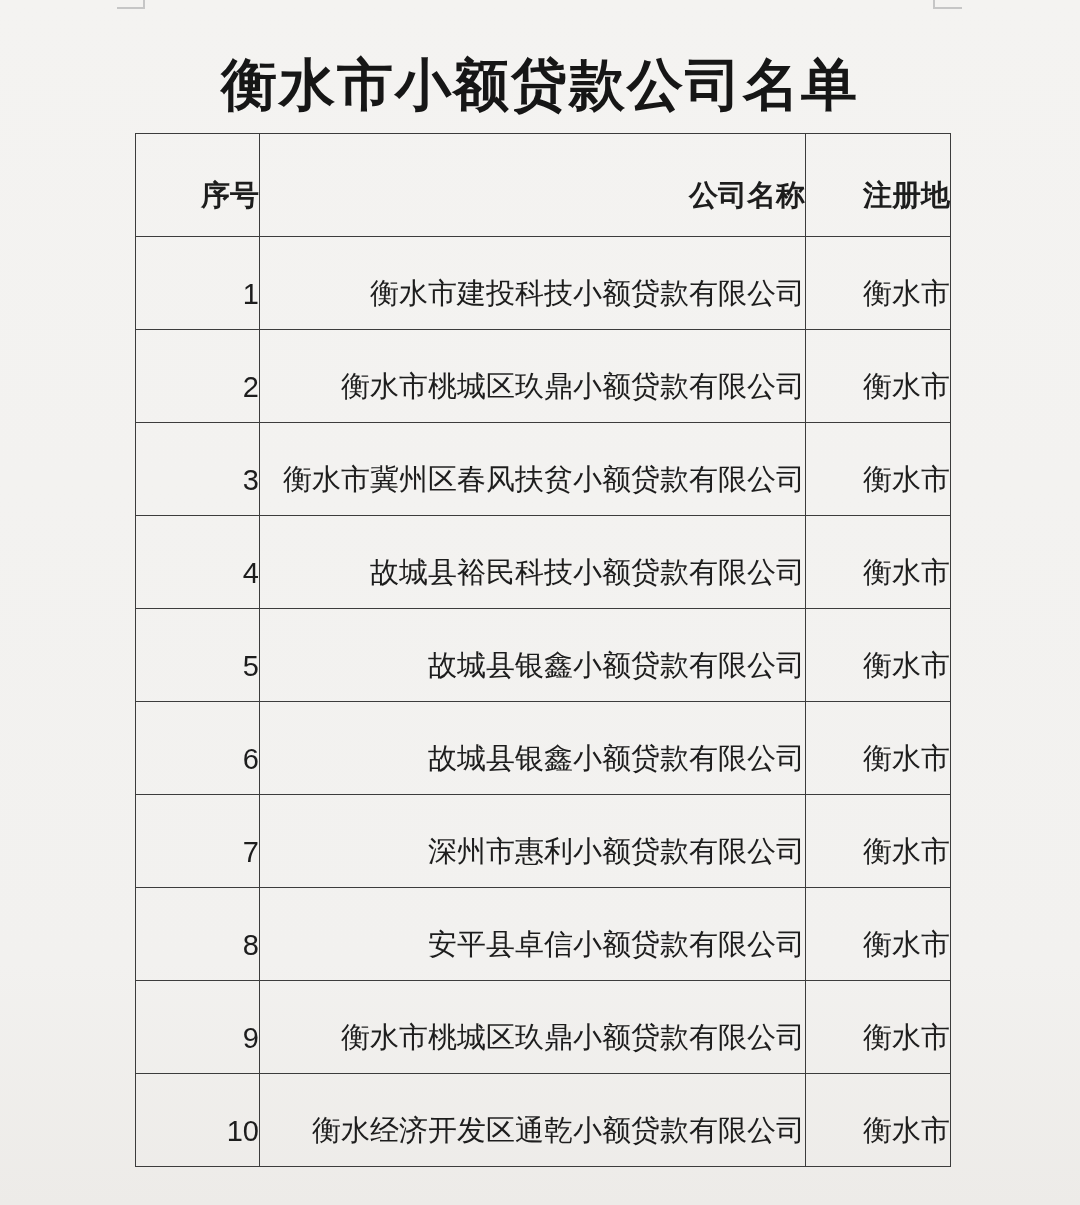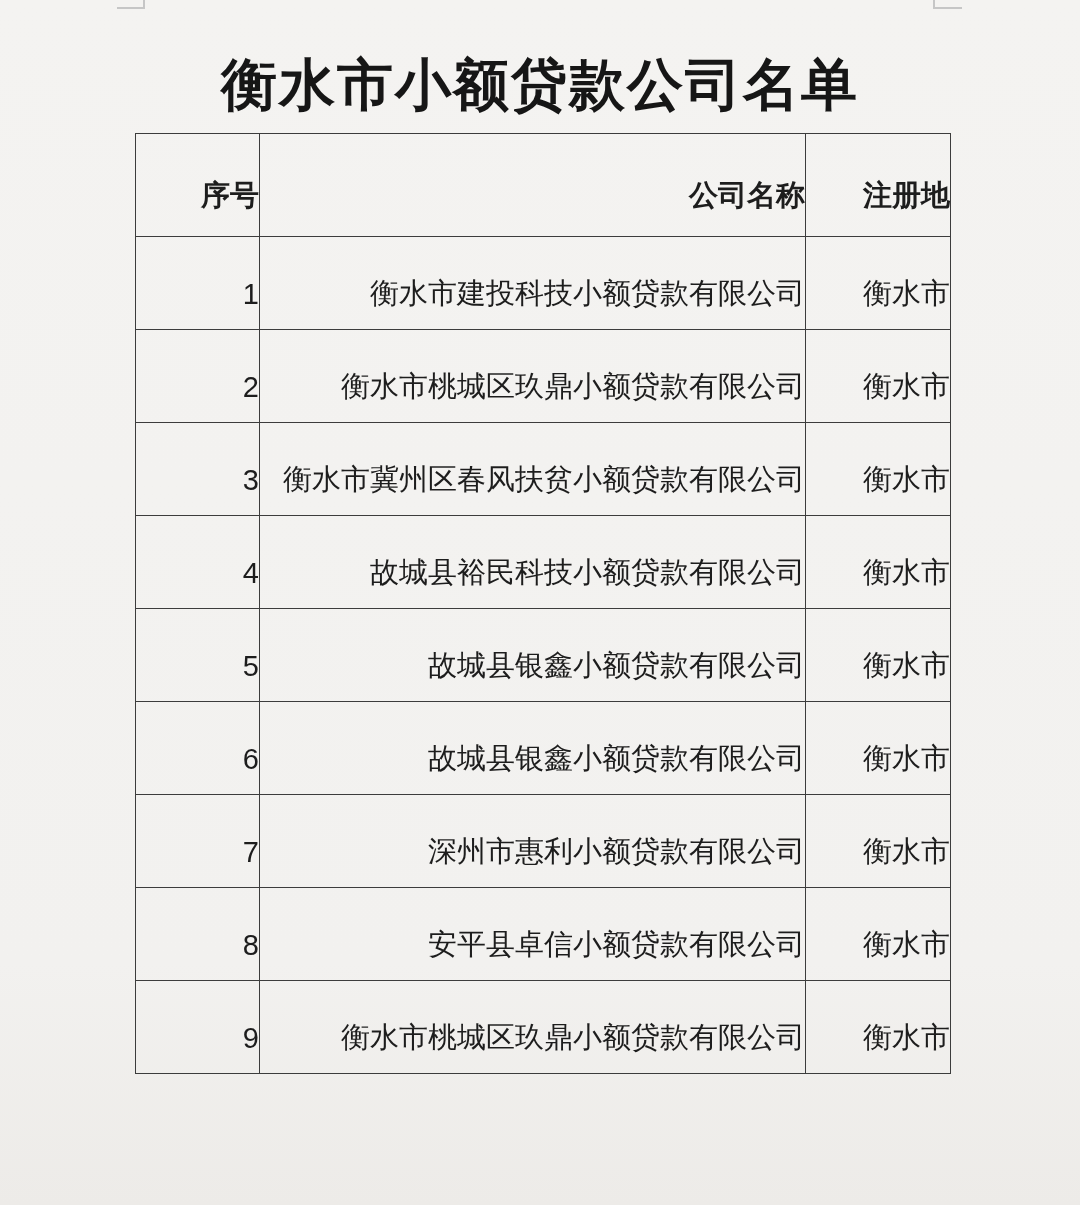--- a/index.html
+++ b/index.html
@@ -144,15 +144,20 @@
       <tr>
         <td>8</td>
         <td class="company-cell">安平县卓信小额贷款有限公司</td>
         <td>衡水市</td>
       </tr>
       <tr>
         <td>9</td>
         <td class="company-cell">衡水市桃城区玖鼎小额贷款有限公司</td>
         <td>衡水市</td>
       </tr>
+      <tr>
+        <td>10</td>
+        <td class="company-cell">衡水经济开发区通乾小额贷款有限公司</td>
+        <td>衡水市</td>
+      </tr>
     </tbody>
   </table>
 </div>
 
 </body></html>

